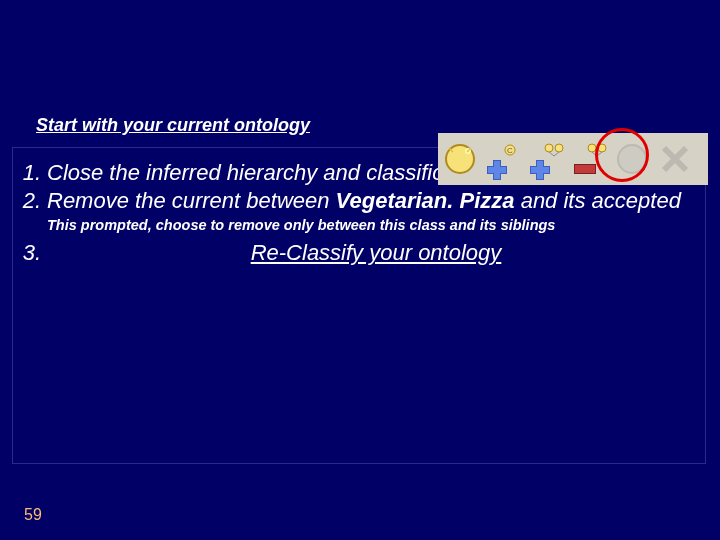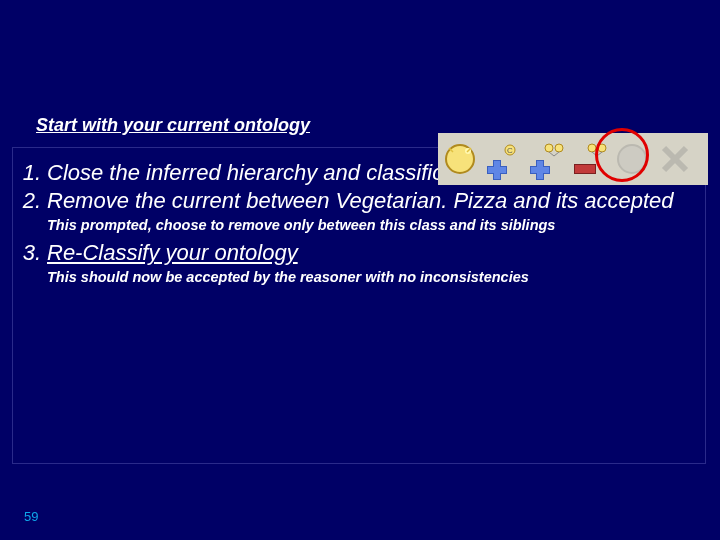--- a/index.html
+++ b/index.html
@@ -45,38 +45,38 @@
     margin-bottom: 2px;
   }
   .step-num {
     width: 30px;
     flex-shrink: 0;
     text-align: right;
     padding-right: 6px;
     font-style: italic;
   }
   .step-text { flex: 1; }
-  .bold-term { font-weight: normal; font-style: italic; }
+  .bold-term { font-weight: bold; font-style: italic; }
   .note-row {
     font-size: 14.5px;
     font-weight: bold;
     font-style: italic;
     color: #ffffff;
     padding-left: 34px;
     margin-top: 2px;
     margin-bottom: 6px;
     line-height: 1.25;
   }
-  .step-text.underline { text-decoration: underline; }
+  .step-text.underline { text-decoration: underline; text-align: center; }
   .page-num {
     position: absolute;
     bottom: 16px;
     left: 24px;
-    color: #0ea5e9;
-    font-size: 13px;
+    color: #fdba74;
+    font-size: 16px;
   }
   
   .toolbar {
     position: absolute;
     top: 133px;
     left: 438px;
     width: 270px;
     height: 52px;
     background: #d6d3c6;
     display: flex;
@@ -126,21 +126,20 @@
       </div>
     </div>
 
     <div class="note-row">This prompted, choose to remove only between this class and its siblings</div>
 
     <div class="step-row">
       <div class="step-num">3.</div>
       <div class="step-text underline">Re-Classify your ontology</div>
     </div>
 
-    <div class="note-row">This should now be accepted by the reasoner with no inconsistencies</div>
 
   </div>
 </div>
 
 <div class="toolbar">
   <div class="tb-btn">
     <svg width="34" height="34">
       <circle cx="17" cy="17" r="14" fill="#f7e27a" stroke="#b08a1e" stroke-width="2"></circle>
       <circle cx="25" cy="9" r="3" fill="#fff8b0"></circle>
       <path d="M6 6 L10 10 M28 6 L24 10" stroke="#e0c040" stroke-width="1.5"></path>

